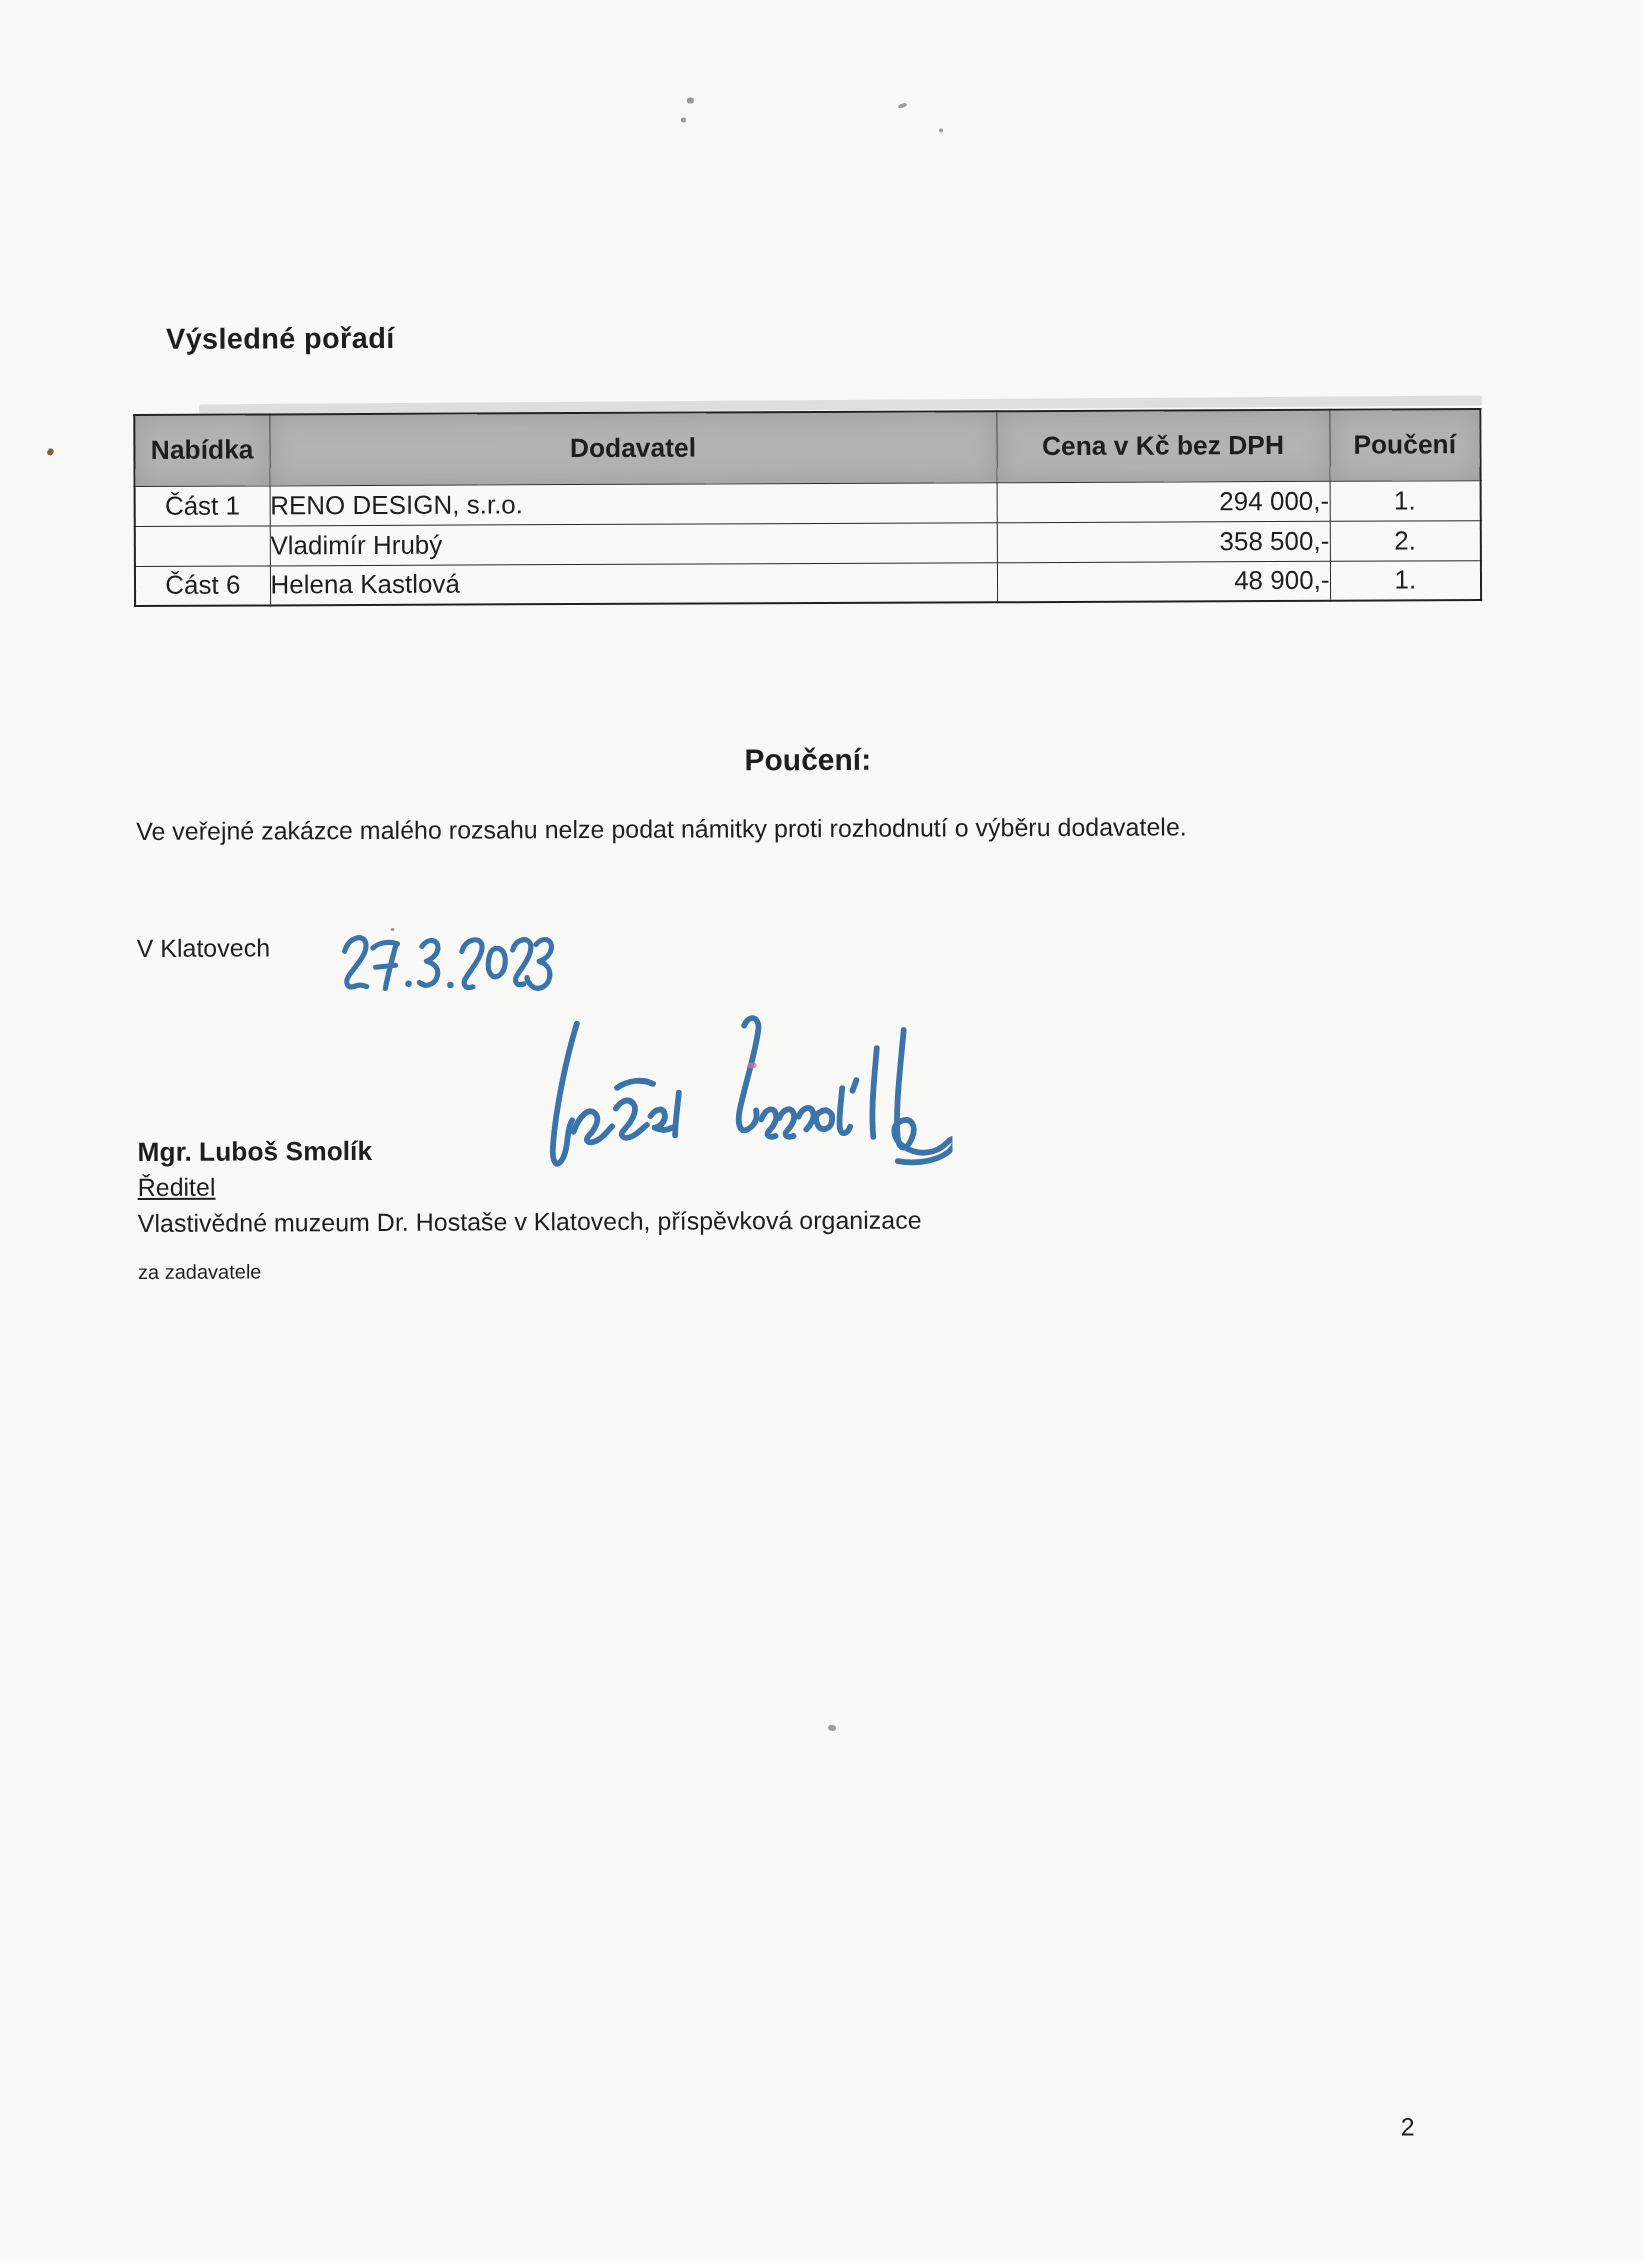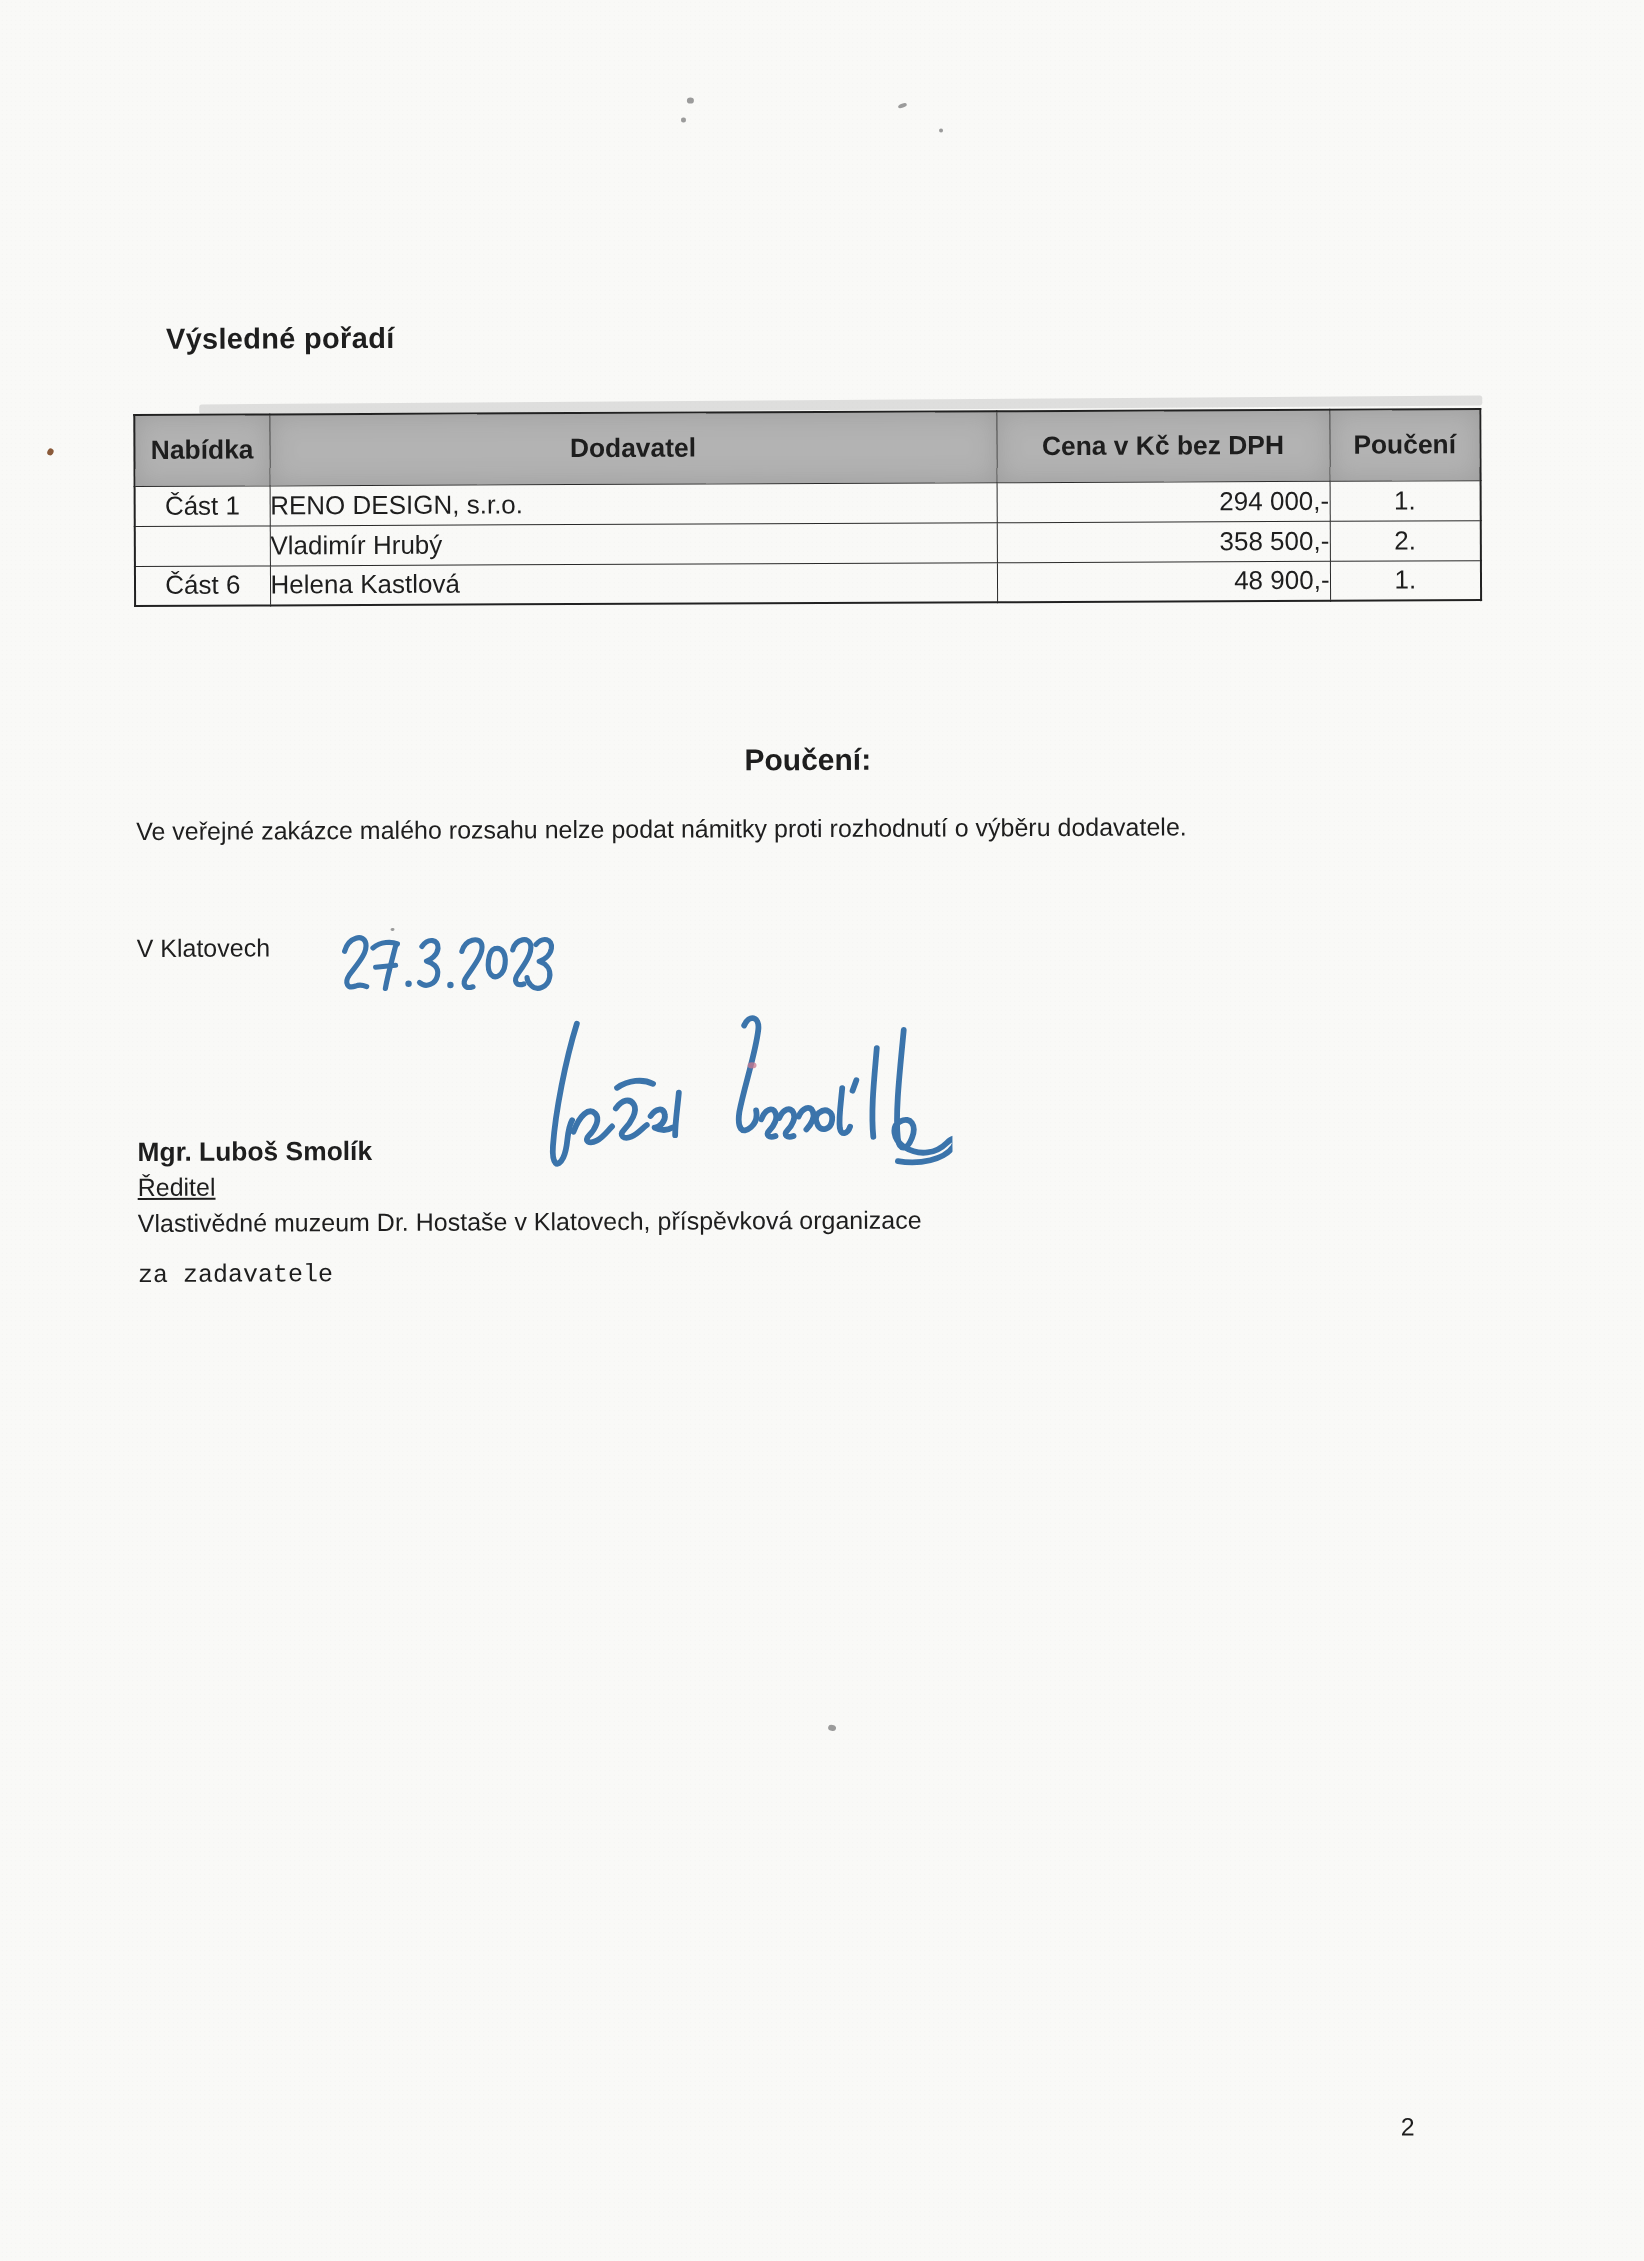--- a/index.html
+++ b/index.html
@@ -69,21 +69,21 @@
   .notice-body{
     position:absolute;left:135px;top:814px;width:1354px;
     font-size:25px;
   }
   .place-label{
     position:absolute;left:135px;top:931px;font-size:25px;
   }
   .sig-name{position:absolute;left:135px;top:1134px;font-size:26.4px;font-weight:700;}
   .sig-role{position:absolute;left:135px;top:1170px;font-size:25px;text-decoration:underline;}
   .sig-org{position:absolute;left:135px;top:1206px;font-size:25px;}
-  .sig-behalf{position:absolute;left:135px;top:1258px;font-size:25px;font-family:Liberation Mono, monospace;}
+  .sig-behalf{position:absolute;left:135px;top:1258px;font-size:20px;}
   .page-number{position:absolute;left:1394px;top:2115px;font-size:25px;}
   .hand-date{position:absolute;left:334px;top:922px;width:219px;height:84px;}
   .signature{position:absolute;left:537px;top:1011px;width:413px;height:175px;}
   .ink{fill:none;stroke:var(--ink-blue);stroke-linecap:round;stroke-linejoin:round;}
   .ink-dot{fill:var(--ink-blue);stroke:none;}
   .sr-text{position:absolute;width:0.6px;height:0.6px;overflow:hidden;opacity:0;}
   .speck{position:absolute;border-radius:50%;}
   .speck-brown{background:#8a5a3a;}
   .speck-gray{background:#9b9b9b;}
 </style>

